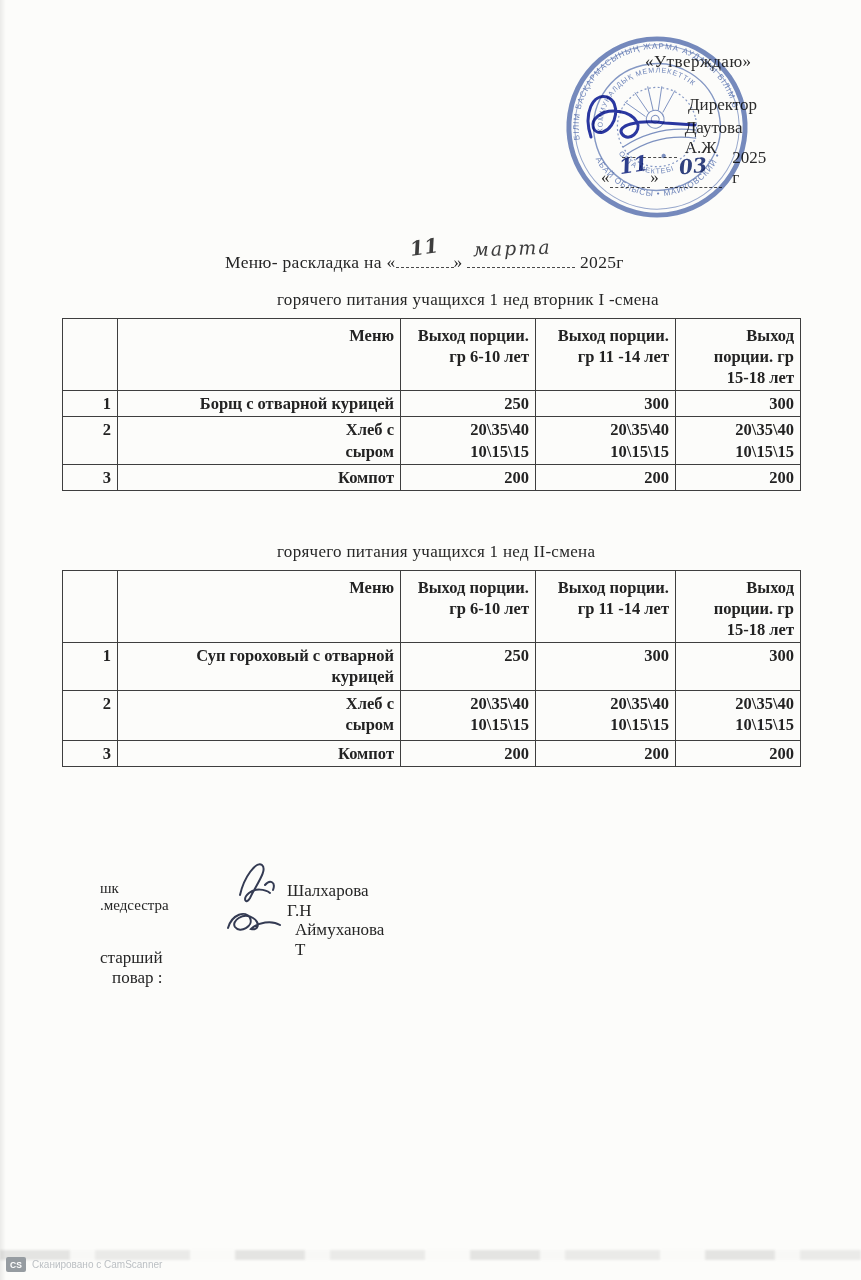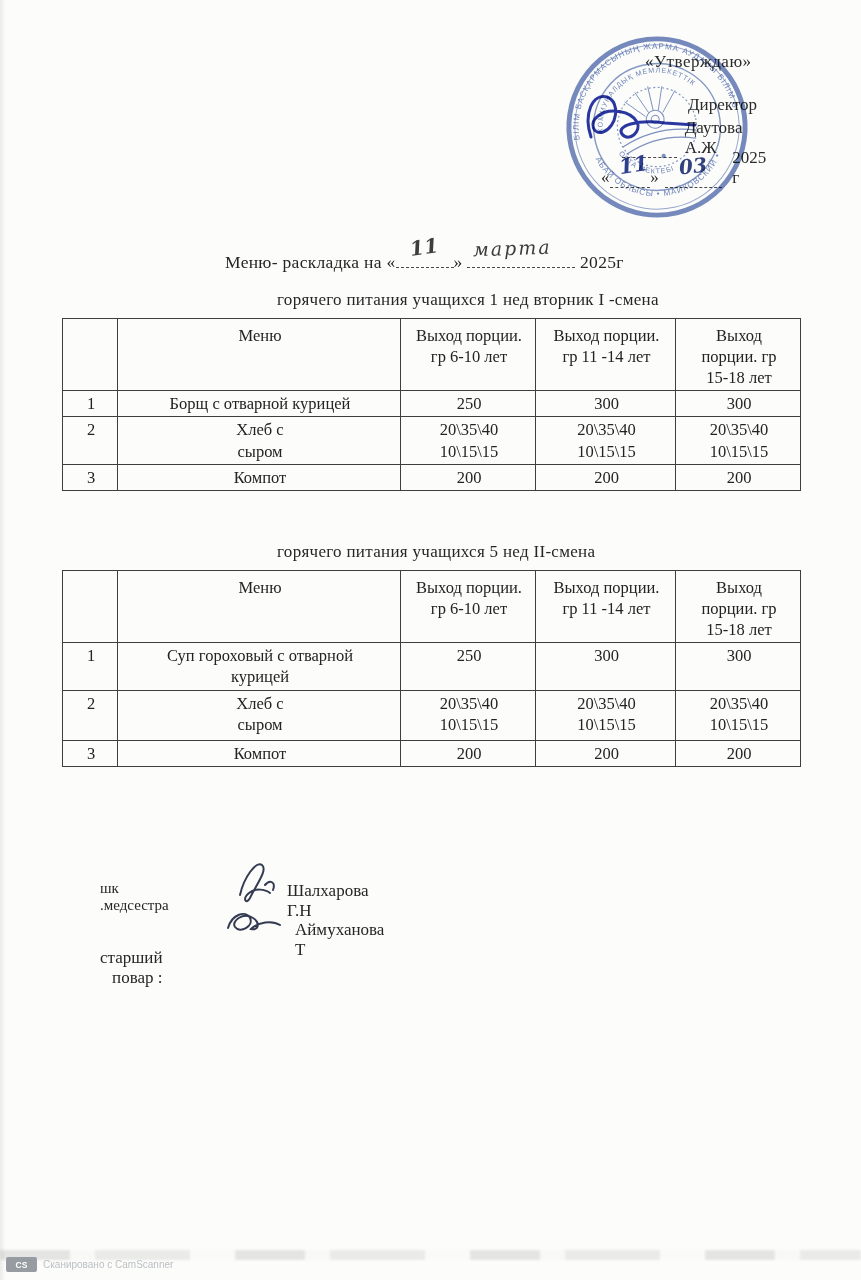--- a/index.html
+++ b/index.html
@@ -38,21 +38,21 @@
   .hw-month-title { left:6px; top:-17px; font-size:19px; color:#3d3d3d; letter-spacing:2px; transform:rotate(-2deg); }
   .subtitle1 { position:absolute; left:277px; top:290px; font-size:17px; letter-spacing:.3px; }
   .subtitle2 { position:absolute; left:277px; top:542px; font-size:17px; letter-spacing:.3px; }
 
   
   table.menu-table { position:absolute; left:62px; width:738px; border-collapse:collapse; table-layout:fixed; font-size:16.5px; color:#232323; }
   .t1 { top:318px; }
   .t2 { top:570px; }
   table.menu-table td, table.menu-table th {
     border:1.5px solid #3e3e3e;
-    vertical-align:top; font-weight:normal; text-align:center;
+    vertical-align:top; font-weight:bold; text-align:right;
     padding:2px 6px 2px 8px;
     white-space:pre-line; line-height:1.28;
   }
   col.c-num { width:55px; } col.c-menu { width:283px; }
   col.c-v1 { width:135px; } col.c-v2 { width:140px; } col.c-v3 { width:125px; }
   th.h-menu { text-align:center; padding-top:6px; }
   tr.hdr1 td, tr.hdr1 th { height:70px; padding-top:6px; }
   tr.hdr2 td, tr.hdr2 th { height:67px; padding-top:6px; }
   td.menu-cell { padding-left:17px; }
   tr.r-a td { height:23px; } tr.r-b td { height:44px; } tr.r-c td { height:24px; }
@@ -66,21 +66,21 @@
   .sig-name2 { position:absolute; left:287px; top:920px; font-size:17px;margin-left:8px; }
   .sig-nurse { position:absolute; left:222px; top:855px; width:62px; height:52px; }
   .sig-cook { position:absolute; left:222px; top:900px; width:64px; height:42px; }
 
   
   .smudge { position:absolute; left:0; top:1250px; width:861px; height:10px;
     background:repeating-linear-gradient(90deg, rgba(110,110,110,.16) 0 70px, rgba(170,170,170,.04) 70px 95px, rgba(120,120,120,.13) 95px 190px, rgba(200,200,200,.03) 190px 235px);
     filter:blur(1px); }
   .edge-shade { position:absolute; left:0; top:0; width:6px; height:1280px; background:linear-gradient(90deg, rgba(0,0,0,.07), rgba(0,0,0,0)); }
   .watermark { position:absolute; left:6px; top:1257px; display:flex; align-items:center; gap:6px; z-index:5; }
-  .wm-badge { width:31px; height:15px; background:#969ca1; color:#fff; border-radius:2px;
+  .wm-badge { width:20px; height:15px; background:#969ca1; color:#fff; border-radius:2px;
     font-family:"Liberation Sans",sans-serif; font-size:8.5px; font-weight:bold;
     display:flex; align-items:center; justify-content:center; }
   .wm-text { font-family:"Liberation Sans",sans-serif; font-size:10px; color:#bcc0c4; }
 </style>
 </head>
 <body>
 
 <div class="edge-shade"></div>
 <div class="smudge"></div>
 
@@ -144,21 +144,21 @@
 </svg>
 
 <div class="title-row">
   <span>Меню- раскладка на</span>
   <span> </span>
   <span>«</span><span class="hw-slot slot-day"><span class="hw hw-day-title">11</span></span><span>»</span>
   <span class="hw-slot slot-month"><span class="hw hw-month-title">марта</span></span>
   <span>2025г</span>
 </div>
 <div class="subtitle1">горячего питания  учащихся   1 нед вторник  I -смена</div>
-<div class="subtitle2">горячего питания  учащихся   5 нед II-смена</div>
+<div class="subtitle2">горячего питания  учащихся   1 нед II-смена</div>
 
 <table class="menu-table t1">
   <colgroup>
       <col class="c-num">
       <col class="c-menu">
       <col class="c-v1">
       <col class="c-v2">
       <col class="c-v3">
     </colgroup>
   <tbody>

